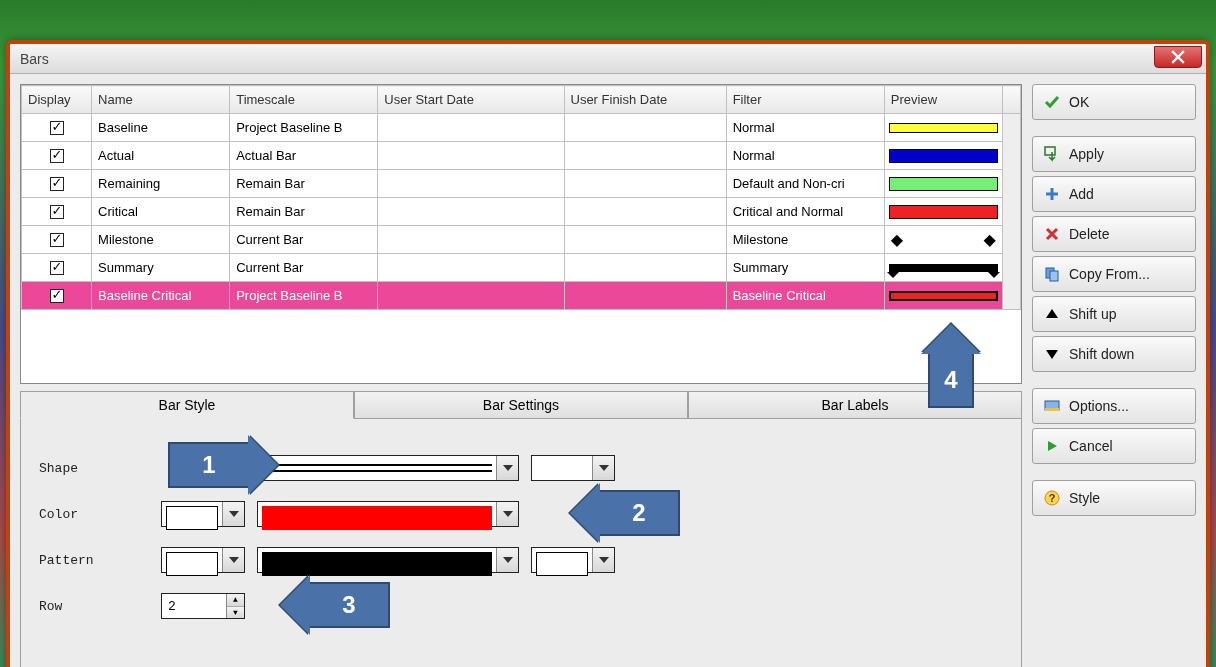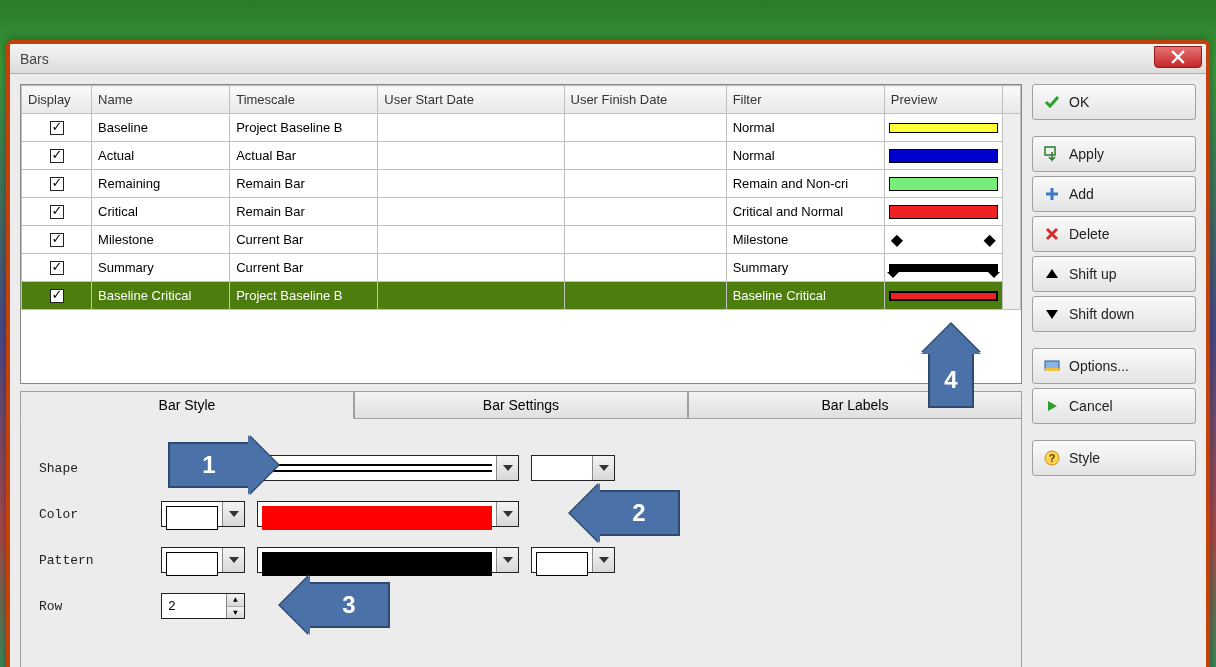--- a/index.html
+++ b/index.html
@@ -93,21 +93,21 @@
     font-weight: normal;
     white-space: nowrap;
     overflow: hidden;
     height: 28px;
   }
   table.grid th {
     background: linear-gradient(to bottom, #fafafa, #e8e8e8);
     color: #333;
   }
   table.grid tr.selected td {
-    background: #4d7c0f;
+    background: #ec4899;
     color: #fff;
   }
   col.c-disp { width: 70px; }
   col.c-name { width: 138px; }
   col.c-ts   { width: 148px; }
   col.c-usd  { width: 186px; }
   col.c-ufd  { width: 162px; }
   col.c-filt { width: 158px; }
   col.c-prev { width: 118px; }
   col.c-scr  { width: 18px; }
@@ -337,21 +337,21 @@
                 </td>
               </tr>
               <tr>
                 <td class="center">
                   <span class="chk"></span>
                 </td>
                 <td>Remaining</td>
                 <td>Remain Bar</td>
                 <td></td>
                 <td></td>
-                <td>Remain and Non-cri</td>
+                <td>Default and Non-cri</td>
                 <td class="preview-cell">
                   <div class="bar-preview" style="background:#77ee77;height:14px"></div>
                 </td>
               </tr>
               <tr>
                 <td class="center">
                   <span class="chk"></span>
                 </td>
                 <td>Critical</td>
                 <td>Remain Bar</td>
@@ -513,20 +513,29 @@
       <div class="side-btn">
         <span class="icon">
             <svg width="16" height="16" viewBox="0 0 16 16">
               <path d="M3 3 L13 13 M13 3 L3 13" stroke="#d32f2f" stroke-width="3"></path>
             </svg>
           </span>
         <span>Delete</span>
       </div>
       <div class="side-btn">
         <span class="icon">
+            <svg width="16" height="16" viewBox="0 0 16 16">
+              <rect x="2" y="2" width="8" height="10" fill="#6aa0e8" stroke="#2a5a9a"></rect>
+              <rect x="6" y="5" width="8" height="10" fill="#9ac4f0" stroke="#2a5a9a"></rect>
+            </svg>
+          </span>
+        <span>Copy From...</span>
+      </div>
+      <div class="side-btn">
+        <span class="icon">
             <svg width="14" height="14" viewBox="0 0 14 14">
               <path d="M7 2 L13 11 L1 11 Z" fill="#000"></path>
             </svg>
           </span>
         <span>Shift up</span>
       </div>
       <div class="side-btn">
         <span class="icon">
             <svg width="14" height="14" viewBox="0 0 14 14">
               <path d="M1 3 L13 3 L7 12 Z" fill="#000"></path>

